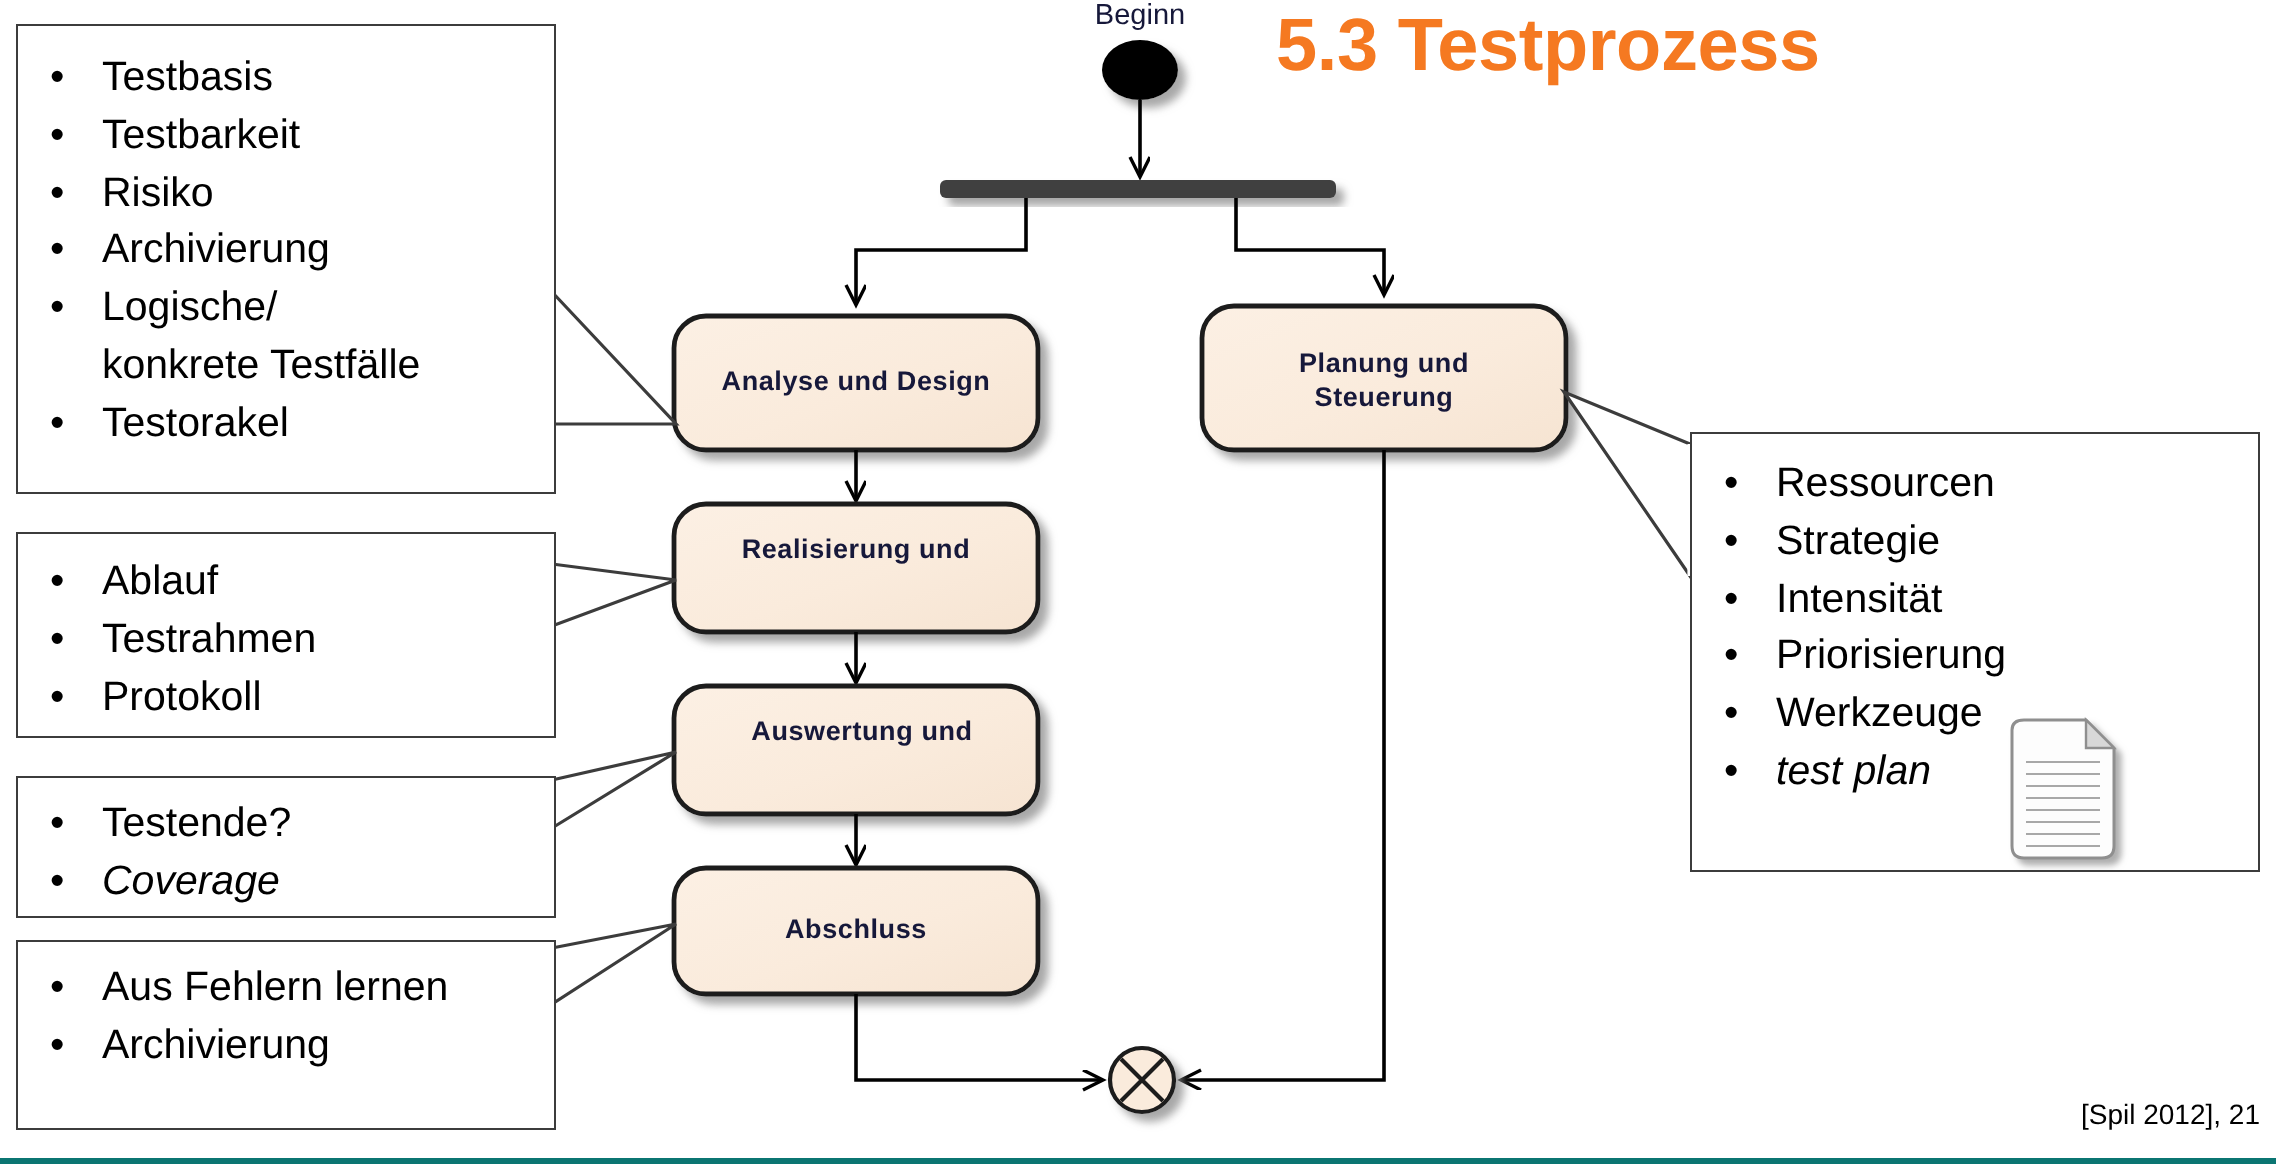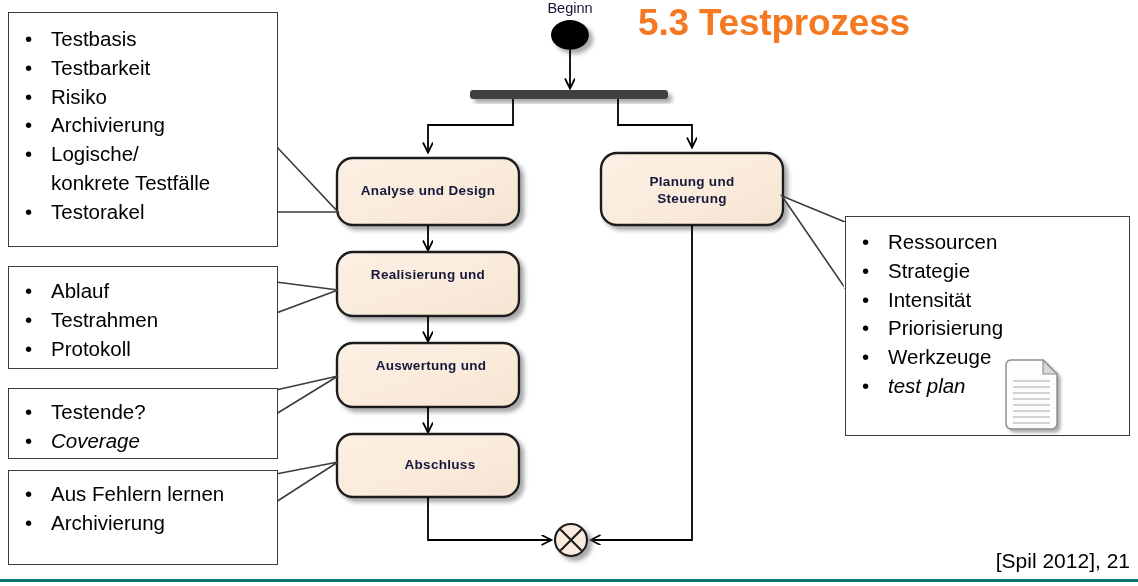--- a/index.html
+++ b/index.html
@@ -26,21 +26,21 @@
     color: #F57921;
     letter-spacing: -0.2px;
     white-space: nowrap;
   }
 
   
   #footer-ref {
     position: absolute;
     right: 8px;
     top: 549px;
-    font-size: 21px;
+    font-size: 14px;
     color: #000;
     white-space: nowrap;
   }
   #footer-rule {
     position: absolute;
     left: 0;
     top: 579px;
     width: 1138px;
     height: 3px;
     background: #0b7572;
@@ -196,21 +196,21 @@
 <div class="act-label" style="left:337px; top:182px; width:182px;">Analyse und Design</div>
 
 <div class="act-label" style="left:337px; top:266px; width:182px;">
   <div>Realisierung und</div>
 </div>
 
 <div class="act-label" style="left:340px; top:357px; width:182px;">
   <div>Auswertung und</div>
 </div>
 
-<div class="act-label" style="left:337px; top:456px; width:182px;padding-left:12px;">Abschluss</div>
+<div class="act-label" style="left:337px; top:456px; width:182px;">Abschluss</div>
 
 <div class="act-label" style="left:601px; top:173px; width:182px;">
   <div>Planung und</div>
   <div>Steuerung</div>
 </div>
 
 <div class="node-label" style="left:520px; top:0px; width:100px;">Beginn</div>
 
 <div class="node-label" style="left:521px; top:556px; width:100px;margin-top:32px;">Ende</div>
 

